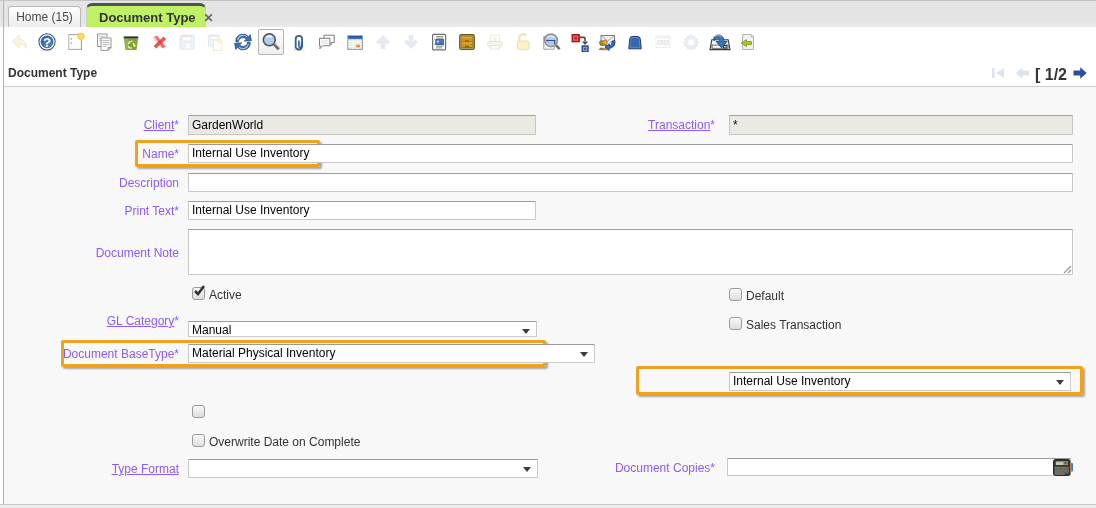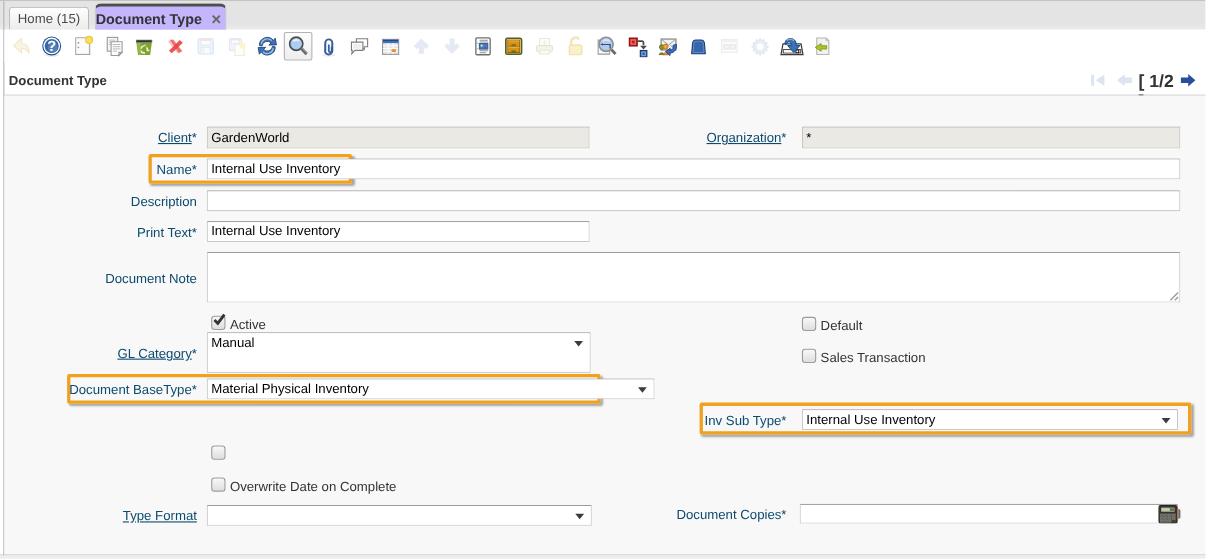--- a/index.html
+++ b/index.html
@@ -3,35 +3,35 @@
 <meta charset="utf-8">
 <style>
 * { margin:0; padding:0; box-sizing:border-box; }
 html,body { width:1096px; height:508px; overflow:hidden; background:#fff; font-family:"Liberation Sans",sans-serif; }
 #page { position:relative; width:1096px; height:508px; }
 .abs { position:absolute; }
 
 #tabstrip { left:0; top:0; width:1096px; height:27px; background:linear-gradient(#e4e4e4 0 78%,#ebebeb); border-top:1px solid #c4c4c4; }
 #leftline { left:3px; top:1px; width:1px; height:507px; background:#b3b3b3; }
 #tab-home { left:8px; top:6px; width:73px; height:21px; background:linear-gradient(#fefefe,#ececec); border:1px solid #b9b9b9; border-bottom:none; border-radius:4px 4px 0 0; font-size:12px; color:#4a4a4a; text-align:center; line-height:20px; }
-#tab-doc { left:86px; top:3px; width:120px; height:28px; background:#c4b5fd; border:1px solid #cccccc; border-top:3px solid #4f4f4f; border-bottom:none; border-radius:6px 6px 0 0; font-size:13px; font-weight:bold; color:#333; text-align:left; line-height:23px; padding-left:0; white-space:nowrap; }
+#tab-doc { left:86px; top:3px; width:120px; height:28px; background:#bef264; border:1px solid #cccccc; border-top:3px solid #4f4f4f; border-bottom:none; border-radius:6px 6px 0 0; font-size:13px; font-weight:bold; color:#333; text-align:left; line-height:23px; padding-left:12px; white-space:nowrap; }
 #tab-doc .x { font-weight:bold; color:#666; margin-left:8px; font-size:12px; }
 
 #toolbar { left:4px; top:27px; width:1092px; height:30px; background:#fff; }
 .tbi { position:absolute; top:32px; width:20px; height:20px; }
 #findbox { left:258px; top:29px; width:26px; height:26px; border:1px solid #b2b2b2; border-radius:2px; background:linear-gradient(#fdfdfd,#eeeeee); }
 
 #hdr { left:8px; top:66px; font-size:12px; font-weight:bold; color:#333; }
 #pgtext { left:1035px; top:66px; width:34px; font-size:16px; font-weight:bold; color:#333; }
 #sep1 { left:4px; top:86px; width:1092px; height:1px; background:#cccccc; }
 
 #form { left:4px; top:87px; width:1092px; height:417px; background:#f8f8f8; }
 #botline { left:0px; top:504px; width:1096px; height:1px; background:#c9c9c9; }
 #botarea { left:0px; top:505px; width:1096px; height:3px; background:#ededed; }
-.lbl { position:absolute; font-size:12px; color:#0c4a6e; text-align:right; width:170px; white-space:nowrap; }
+.lbl { position:absolute; font-size:12px; color:#8b5cf6; text-align:right; width:170px; white-space:nowrap; }
 .lbl u { text-decoration:underline; }
 .inp { position:absolute; background:#fff; border:1px solid #c9c9c9; border-top-color:#9a9a9a; border-radius:1px; font-family:"Liberation Sans",sans-serif; font-size:12px; color:#000; padding:0 3px; line-height:17px; white-space:nowrap; overflow:hidden; }
 .dis { background:#eae9e3; border-color:#c8c7bd; border-top-color:#a3a299; }
 .combo { position:absolute; background:#fff; border:1px solid #c9c9c9; border-top-color:#9a9a9a; border-radius:1px; font-size:12px; color:#000; padding:0 3px; line-height:17px; white-space:nowrap; }
 .combo .arr { position:absolute; right:6px; top:7px; width:0; height:0; border-left:4.5px solid transparent; border-right:4.5px solid transparent; border-top:5px solid #3c3c3c; }
 .cb { position:absolute; width:13px; height:13px; background:linear-gradient(#f8f8f8,#dedede); border:1px solid #9b9b9b; border-radius:3px; }
 .cbl { position:absolute; font-size:12px; color:#333; white-space:nowrap; }
 .hl { position:absolute; border:3px solid #f0a11f; border-radius:2px; box-shadow:2px 2px 2px rgba(110,110,110,0.6); }
 </style>
 </head>
@@ -229,28 +229,27 @@
   <div class="abs" id="sep1"></div>
   <div class="abs" id="form"></div>
   <div class="abs" id="botline"></div>
   <div class="abs" id="botarea"></div>
 
   <div class="hl" style="left:135px; top:140px; width:185px; height:27px;"></div>
   <div class="hl" style="left:61px; top:340px; width:485px; height:27px;"></div>
   <div class="hl" style="left:636px; top:366px; width:447px; height:29px;"></div>
 
   <div class="lbl" style="left:9px;  top:118px;"><u>Client</u>*</div>
-  <div class="lbl" style="left:545px;top:118px;"><u>Organization</u>*</div>
+  <div class="lbl" style="left:545px;top:118px;"><u>Transaction</u>*</div>
   <div class="lbl" style="left:9px;  top:147px;">Name*</div>
   <div class="lbl" style="left:9px;  top:176px;">Description</div>
   <div class="lbl" style="left:9px;  top:204px;">Print Text*</div>
   <div class="lbl" style="left:9px;  top:246px;">Document Note</div>
   <div class="lbl" style="left:9px;  top:314px;"><u>GL Category</u>*</div>
   <div class="lbl" style="left:9px;  top:347px;">Document BaseType*</div>
-  <div class="lbl" style="left:545px;top:375px;">Inv Sub Type*</div>
   <div class="lbl" style="left:9px;  top:462px;"><u>Type Format</u></div>
   <div class="lbl" style="left:545px;top:461px;">Document Copies*</div>
 
   <div class="inp dis" style="left:188px; top:115px; width:348px; height:20px; line-height:18px;">GardenWorld</div>
   <div class="inp dis" style="left:729px; top:115px; width:344px; height:20px; line-height:18px;">*</div>
   <div class="inp" style="left:188px; top:144px; width:885px; height:19px;">Internal Use Inventory</div>
   <div class="inp" style="left:188px; top:173px; width:885px; height:19px;"></div>
   <div class="inp" style="left:188px; top:201px; width:348px; height:19px;">Internal Use Inventory</div>
   <div class="inp" id="docnote" style="left:188px; top:229px; width:885px; height:46px;"></div>
   <svg class="abs" style="left:1063px; top:265px;" width="9" height="9">
@@ -258,21 +257,21 @@
     </svg>
 
   <div class="cb" style="left:192px; top:287px;"></div>
   <svg class="abs" style="left:192px; top:283px;" width="16" height="16" viewBox="0 0 16 16">
       <path d="M3,8 L6,11 L12,3" stroke="#333" stroke-width="2.6" fill="none"></path>
     </svg>
   <div class="cbl" style="left:209px; top:288px;">Active</div>
   <div class="cb" style="left:729px; top:288px;"></div>
   <div class="cbl" style="left:746px; top:289px;text-align:right;">Default</div>
 
-  <div class="combo" style="left:188px; top:302px; width:349px; height:37px;">Manual<span class="arr"></span></div>
+  <div class="combo" style="left:188px; top:321px; width:349px; height:16px;">Manual<span class="arr"></span></div>
   <div class="cb" style="left:729px; top:317px;"></div>
   <div class="cbl" style="left:746px; top:318px;">Sales Transaction</div>
 
   <div class="combo" style="left:188px; top:344px; width:407px; height:19px;">Material Physical Inventory<span class="arr"></span></div>
   <div class="combo" style="left:729px; top:372px; width:342px; height:19px;">Internal Use Inventory<span class="arr"></span></div>
 
   <div class="cb" style="left:192px; top:405px;"></div>
   <div class="cb" style="left:192px; top:434px;"></div>
   <div class="cbl" style="left:209px; top:435px;">Overwrite Date on Complete</div>
 

